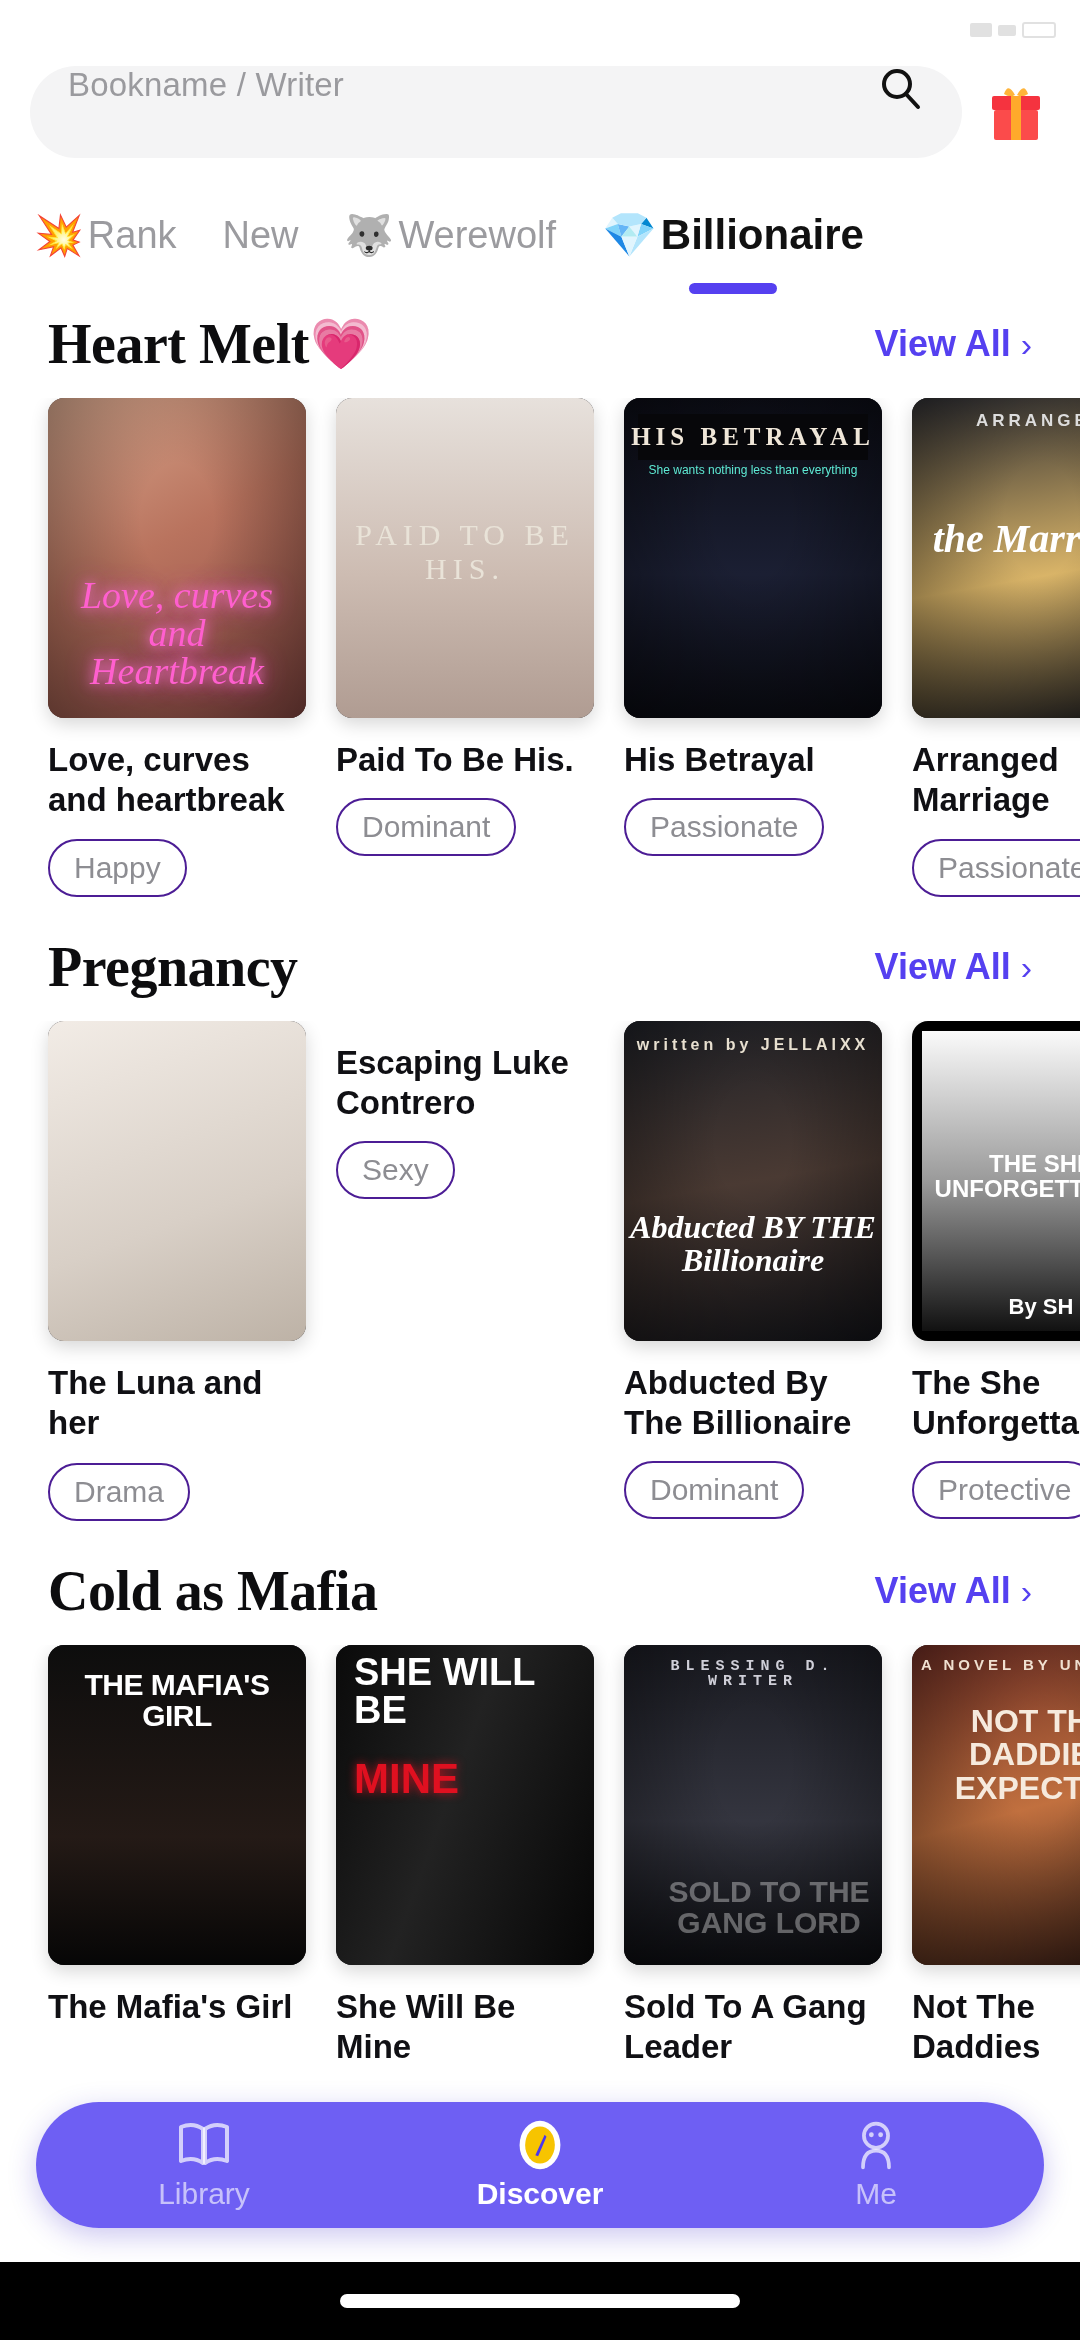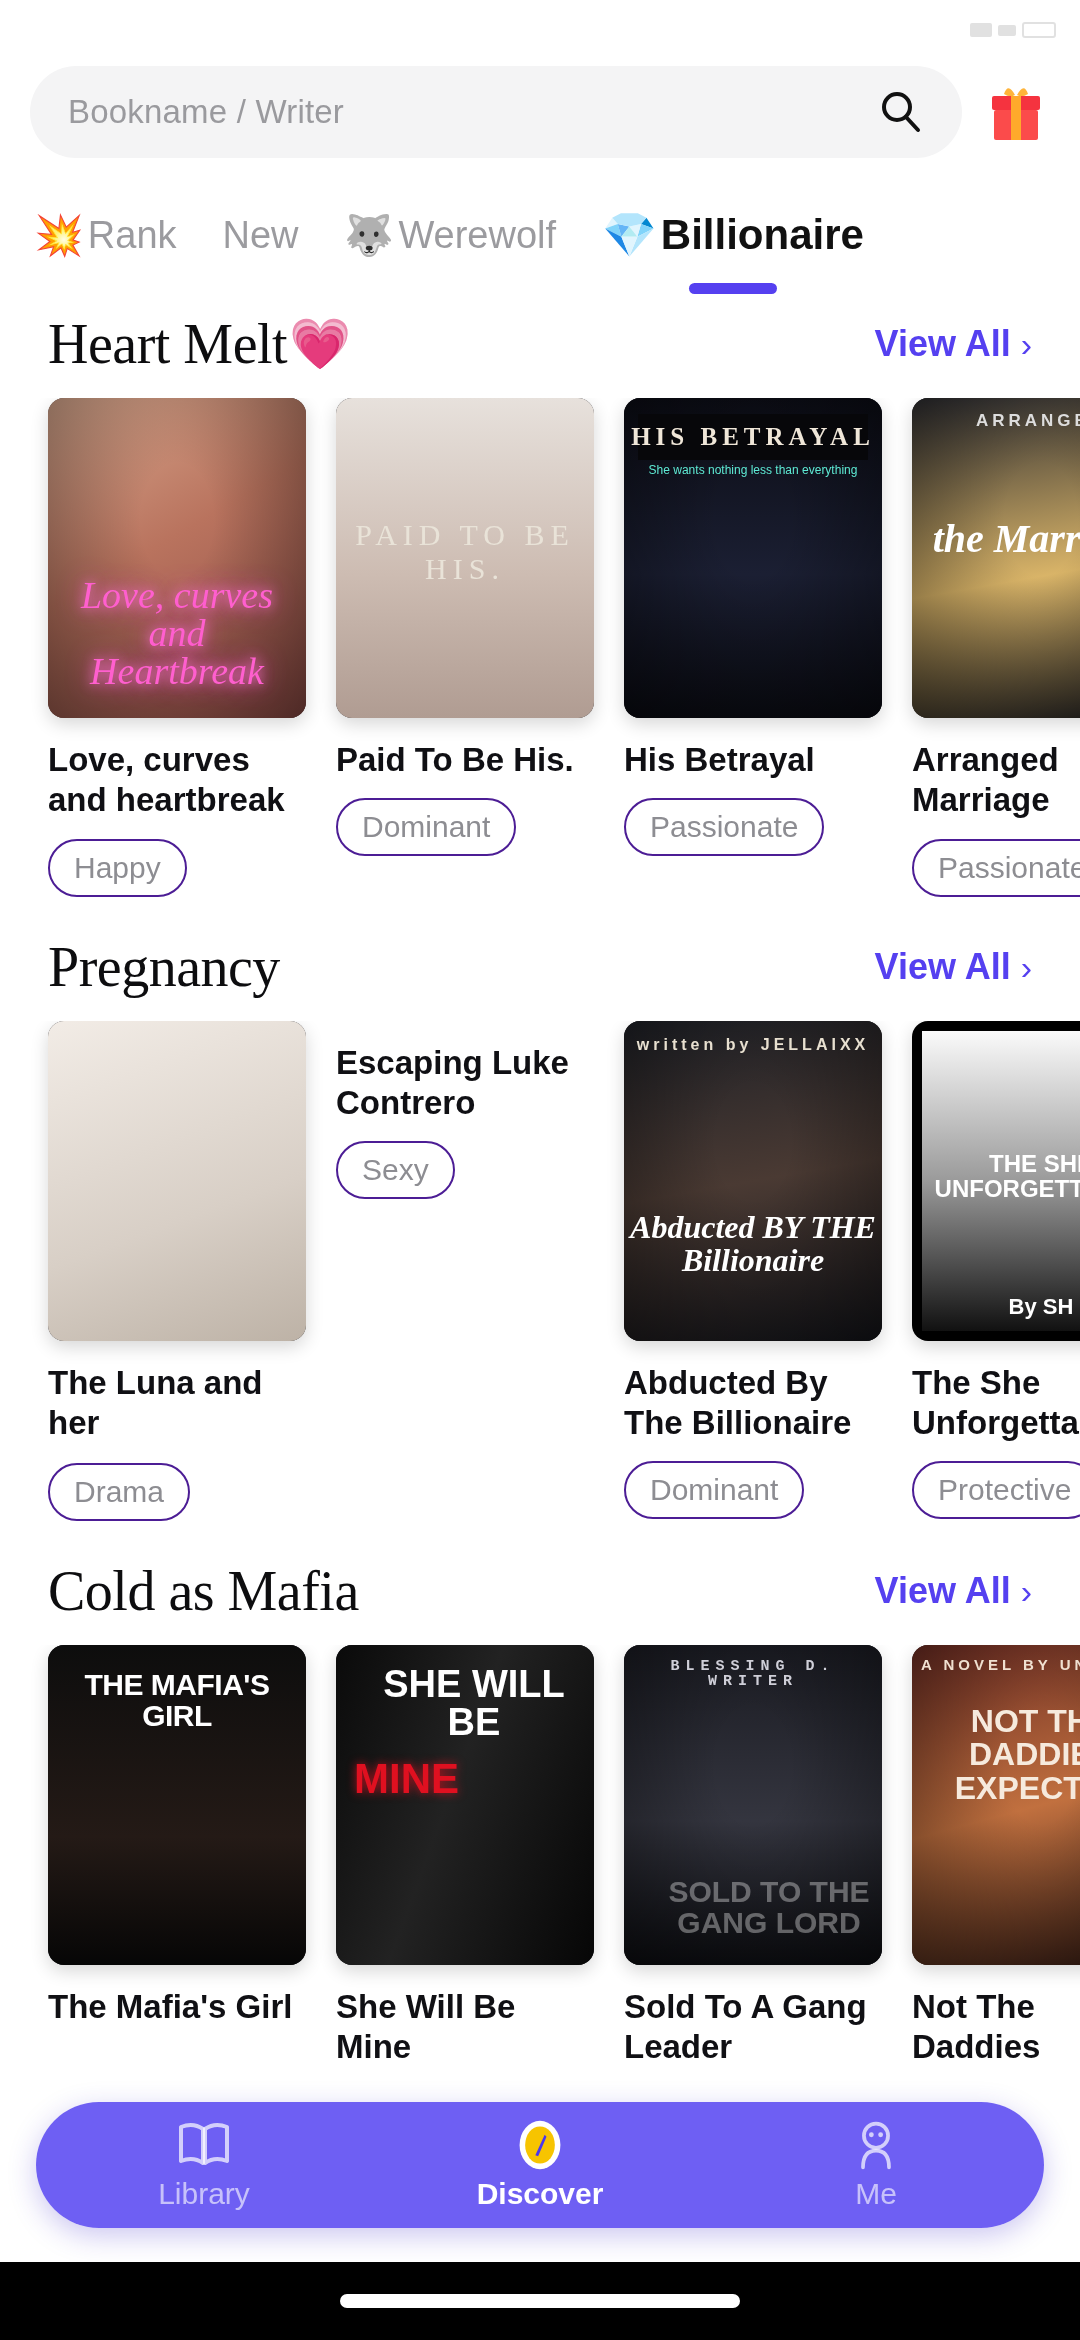--- a/index.html
+++ b/index.html
@@ -22,21 +22,21 @@
   .sb-bar.b2 { width:18px; height:11px; }
   .sb-bat { width:34px; height:16px; border:2px solid #8a8a8a; border-radius:3px; }
 
   
   .searchrow {
     display:flex; align-items:center;
     padding:0 30px; margin-top:6px; gap:20px;
   }
   .searchbox {
     flex:1; height:92px; background:#f4f4f5; border-radius:46px;
-    display:flex; align-items:center; padding:0 38px;
+    display:flex; padding:0 38px;
   }
   .search-ph { flex:1; font-size:33px; color:#9a9a9e; letter-spacing:.2px; }
   .search-icon { width:46px; height:46px; flex:0 0 auto; }
   .gift-icon { width:68px; height:68px; flex:0 0 auto; display:block; }
 
   
   .tabs {
     display:flex; align-items:flex-end; gap:0;
     padding:0 34px; margin-top:38px; height:78px;
   }
@@ -57,21 +57,21 @@
   .tab.active .underline { display:block; }
 
   
   .section { margin-top:30px; }
   .sec-head {
     display:flex; align-items:center; justify-content:space-between;
     padding:0 48px; height:80px;
   }
   .sec-title {
     font-family:"Liberation Serif", serif;
-    font-weight:normal; font-size:56px; color:#0d0d0f;
+    font-weight:bold; font-size:56px; color:#0d0d0f;
     letter-spacing:-.5px; display:flex; align-items:center; gap:2px;
   }
   .sec-title .sec-emoji { font-size:50px; }
   .viewall {
     display:flex; align-items:center; gap:10px;
     color:#5540f0; font-size:36px; font-weight:bold;
   }
   .chev { font-size:34px; line-height:1; font-weight:normal; }
 
   
@@ -337,21 +337,21 @@
         <div class="cover">
           <div class="cv-art g9"></div>
           <div class="cv-text" style="top:24px;font-size:30px;letter-spacing:-.5px;">THE MAFIA'S GIRL</div>
         </div>
         <div class="btitle">The Mafia's Girl</div>
       </div>
 
       <div class="bookcard">
         <div class="cover">
           <div class="cv-art g10"></div>
-          <div class="cv-text" style="top:20px;left:18px;right:auto;text-align:center;font-size:38px;line-height:1.0;">SHE WILL BE</div>
+          <div class="cv-text" style="top:8px;left:18px;right:auto;text-align:left;font-size:38px;line-height:1.0;">SHE WILL BE</div>
           <div class="cv-text" style="top:112px;left:18px;right:auto;text-align:left;font-size:42px;color:#e01020;text-shadow:0 0 10px rgba(224,16,32,.8);">MINE</div>
         </div>
         <div class="btitle">She Will Be Mine</div>
       </div>
 
       <div class="bookcard">
         <div class="cover">
           <div class="cv-art g11"></div>
             <div class="vig"></div>
           <div class="cv-text" style="top:14px;font-size:15px;letter-spacing:6px;color:#cfcfd8;font-family:Liberation Mono, monospace;">BLESSING D. WRITER</div>

